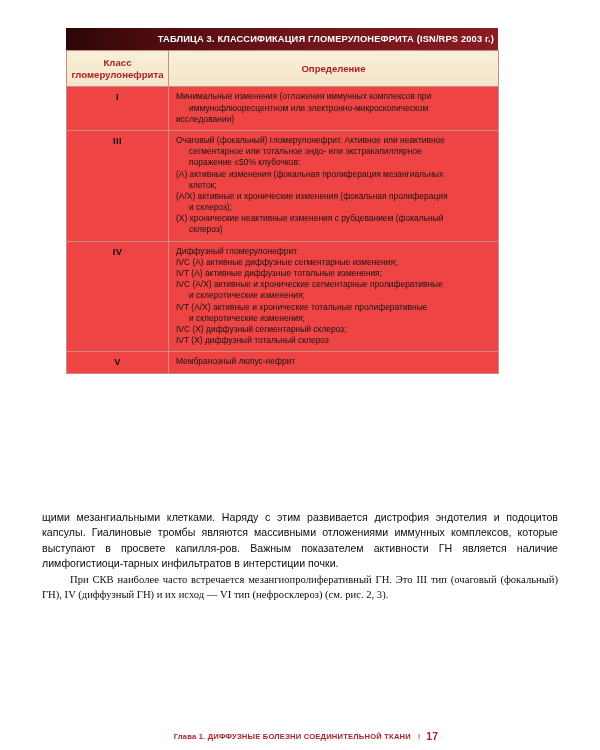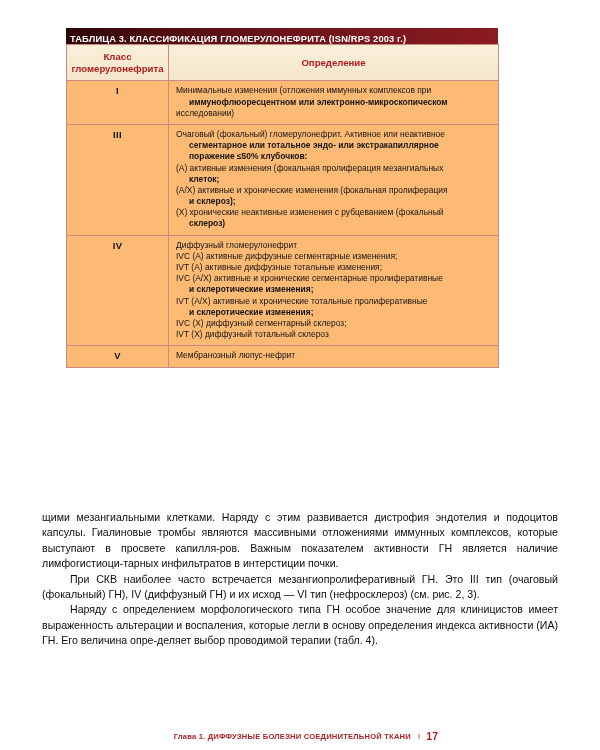--- a/index.html
+++ b/index.html
@@ -30,33 +30,33 @@
     left: 66px;
     top: 28px;
     width: 432px;
   }
 
   .tbl-title {
     background: linear-gradient(to right, #2d0507 0%, #4a0c10 18%, #6b1419 48%, #7d181e 78%, #8a1b21 100%);
     color: #ffffff;
     font-size: 9.3px;
     font-weight: bold;
-    text-align: left;
+    text-align: right;
     letter-spacing: 0.15px;
     padding: 6px 4px 6px 4px;
     line-height: 1.1;
     box-sizing: border-box;
-    height: 16px;
+    height: 22px;
   }
 
   table.cls {
     border-collapse: collapse;
     width: 432px;
     table-layout: fixed;
-    background: #fdba74;
+    background: #ef4444;
   }
 
   table.cls col.c-class { width: 102px; }
   table.cls col.c-def { width: 330px; }
 
   table.cls th, table.cls td {
     border: 1px solid #c98b86;
     vertical-align: top;
     box-sizing: border-box;
   }
@@ -90,40 +90,40 @@
     line-height: 1.325;
     margin-left: 23px;
   }
 
   .cls-def p {
     margin: 0;
   }
   .cls-def p.ind2 {
     padding-left: 13px;
     text-indent: 0;
-    font-weight: bold;
   }
 
   
   .body-text {
     position: absolute;
     left: 42px;
     top: 498px;
     width: 516px;
     font-size: 10.6px;
     line-height: 1.455;
     color: #0d0d0d;
     text-align: justify;
     margin-top: 12px;
   }
   .body-text p {
     margin: 0;
   }
   .body-text p.ind {
     text-indent: 28px;
+    font-family: Liberation Serif, serif;
   }
 
   
   .footer {
     position: absolute;
     left: 0;
     right: 0;
     bottom: 8px;
     text-align: center;
     color: #a8252b;
@@ -213,20 +213,19 @@
               <p class="">Мембранозный люпус-нефрит</p>
             </td>
           </tr>
         </tbody>
     </table>
   </div>
 
   <div class="body-text" id="body-text">
       <p>щими мезангиальными клетками. Наряду с этим развивается дистрофия эндотелия и подоцитов капсулы. Гиалиновые тромбы являются массивными отложениями иммунных комплексов, которые выступают в просвете капилля-ров. Важным показателем активности ГН является наличие лимфогистиоци-тарных инфильтратов в интерстиции почки.</p>
       <p class="ind">При СКВ наиболее часто встречается мезангиопролиферативный ГН. Это III тип (очаговый (фокальный) ГН), IV (диффузный ГН) и их исход — VI тип (нефросклероз) (см. рис. 2, 3).</p>
-      <p class="ind">Наряду с определением морфологического типа ГН особое значение для клиницистов имеет выраженность альтерации и воспаления, которые легли в основу определения индекса активности (ИА) ГН. Его величина опре-деляет выбор проводимой терапии (табл. 4).</p>
     </div>
 
   <div class="footer">
     <span class="chap">Глава 1. ДИФФУЗНЫЕ БОЛЕЗНИ СОЕДИНИТЕЛЬНОЙ ТКАНИ</span><span class="sep">I</span><span class="pg">17</span>
   </div>
 
 </div>
 
 </body></html>

